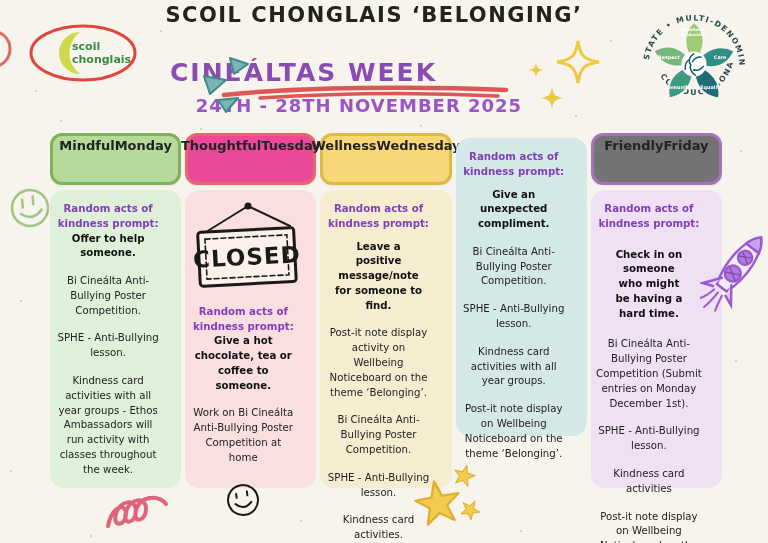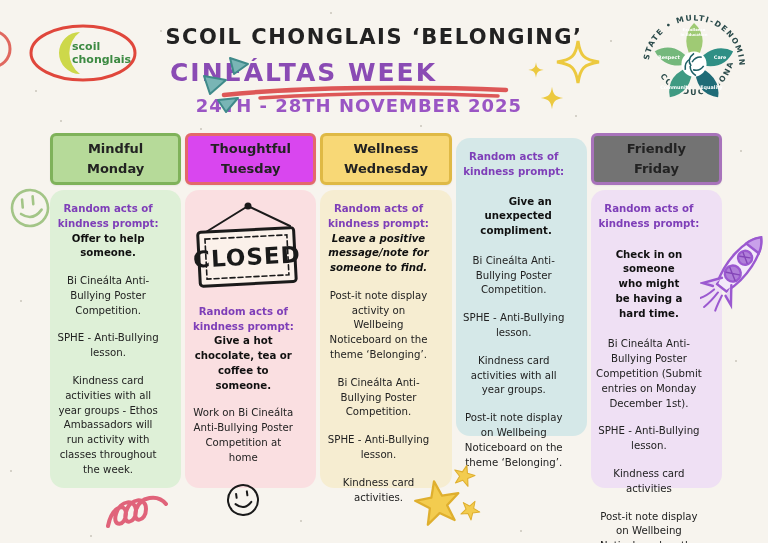--- a/index.html
+++ b/index.html
@@ -8,43 +8,43 @@
     background:#f7f4ee;
     font-family:"DejaVu Sans", sans-serif;
   }
   
   .speckles{position:absolute;inset:0;pointer-events:none;}
   .speckles i{position:absolute;width:2px;height:2px;border-radius:50%;background:#b7b1a6;opacity:.7;display:block;}
   
   .logo{position:absolute;left:28px;top:22px;}
   .badge{position:absolute;left:636px;top:6px;}
   .title1{
-    position:absolute;left:150px;right:170px;top:25px;text-align:center;
+    position:absolute;left:150px;right:170px;top:3px;text-align:center;
     font-size:21px;font-weight:700;color:#222;letter-spacing:1.5px;white-space:nowrap;
   }
   .title2{
     position:absolute;left:170px;right:220px;top:50px;text-align:left;
     font-size:25px;font-weight:700;color:#8a4bb4;letter-spacing:2px;white-space:nowrap;margin-top:8px;
   }
   .underline-svg{position:absolute;left:220px;top:84px;}
   .date-line{
     position:absolute;left:170px;right:220px;top:95px;text-align:center;
     font-size:18px;font-weight:700;color:#9a55c4;letter-spacing:1px;white-space:nowrap;
   }
   .confetti{position:absolute;left:196px;top:56px;}
   .sparkles{position:absolute;left:518px;top:36px;}
   
   .week{
     position:absolute;left:50px;top:133px;width:672px;
     display:flex;gap:4px;align-items:flex-start;
   }
   .col{flex:1;min-width:0;}
   .col-head{
-    border:3px solid;border-radius:6px;
-    height:46px;display:flex;flex-direction:column;justify-content:center;
+    border:3px solid;border-radius:12px;
+    height:46px;display:flex;justify-content:center;
     text-align:center;font-weight:700;font-size:13px;color:#222;line-height:1.55;
     box-shadow:0 1px 2px rgba(0,0,0,.06);
   }
   .col-body{
     margin-top:5px;border-radius:14px;height:280px;
     padding:12px 20px 6px 5px;
     text-align:center;font-size:10.2px;line-height:1.45;color:#222;
   }
   .col-body p{margin:0 0 13px 0;}
   .prompt-label{color:#7e3eb8;font-weight:700;margin:0 !important;}
@@ -164,21 +164,21 @@
         <div style="margin-bottom: 13px;">
           <p class="prompt-label" style="color: rgb(126, 62, 184);">Random acts of kindness prompt:</p>
           <p class="prompt-bold" style="margin: 0px;">Offer to help someone.</p>
         </div>
         <p>Bi Cineálta Anti-Bullying Poster Competition.</p>
         <p>SPHE - Anti-Bullying lesson.</p>
         <p>Kindness card activities with all year groups - Ethos Ambassadors will run activity with classes throughout the week.</p>
       </div>
     </div>
     <div class="col">
-      <div class="col-head" style="background: #d946ef; border-color: rgb(227, 105, 107);">
+      <div class="col-head" style="background: #ec4899; border-color: rgb(227, 105, 107);">
         <div>Thoughtful</div>
         <div>Tuesday</div>
       </div>
       <div class="col-body" style="background: rgb(250, 223, 225);">
         <div class="sign-wrap">
 <svg width="112" height="90" viewBox="0 0 112 90">
   <g stroke="#1a1a1a" fill="none" stroke-width="2" stroke-linecap="round">
     <circle cx="58" cy="4" r="2.5" fill="#1a1a1a"></circle>
     <path d="M58,4 L16,30 M58,4 L100,24"></path>
     <g transform="rotate(-3,56,56)">
@@ -205,33 +205,33 @@
       </div>
     </div>
     <div class="col">
       <div class="col-head" style="background: rgb(248, 216, 118); border-color: rgb(223, 185, 69);">
         <div>Wellness</div>
         <div>Wednesday</div>
       </div>
       <div class="col-body" style="background: rgb(246, 237, 209);">
         <div style="margin-bottom: 13px;">
           <p class="prompt-label" style="color: rgb(126, 62, 184);">Random acts of kindness prompt:</p>
-          <p class="prompt-bold" style="margin: 0px; font-style: italic;">Leave a positive message/note for someone to find.</p>
+          <p class="prompt-bold" style="margin: 8px;">Leave a positive message/note for someone to find.</p>
         </div>
         <p>Post-it note display activity on Wellbeing Noticeboard on the theme ‘Belonging’.</p>
         <p>Bi Cineálta Anti-Bullying Poster Competition.</p>
         <p>SPHE - Anti-Bullying lesson.</p>
         <p>Kindness card activities.</p>
       </div>
     </div>
     <div class="col">
       <div class="col-body" style="background: rgb(213, 232, 232);">
         <div style="margin-bottom: 13px;">
           <p class="prompt-label" style="color: rgb(126, 62, 184);">Random acts of kindness prompt:</p>
-          <p class="prompt-bold" style="margin: 15px; text-align: right;">Give an unexpected compliment.</p>
+          <p class="prompt-bold" style="margin: 8px;">Give an unexpected compliment.</p>
         </div>
         <p>Bi Cineálta Anti-Bullying Poster Competition.</p>
         <p>SPHE - Anti-Bullying lesson.</p>
         <p>Kindness card activities with all year groups.</p>
         <p>Post-it note display on Wellbeing Noticeboard on the theme ‘Belonging’.</p>
       </div>
     </div>
     <div class="col">
       <div class="col-head" style="background: #737373; border-color: rgb(168, 115, 187);">
         <div>Friendly</div>

